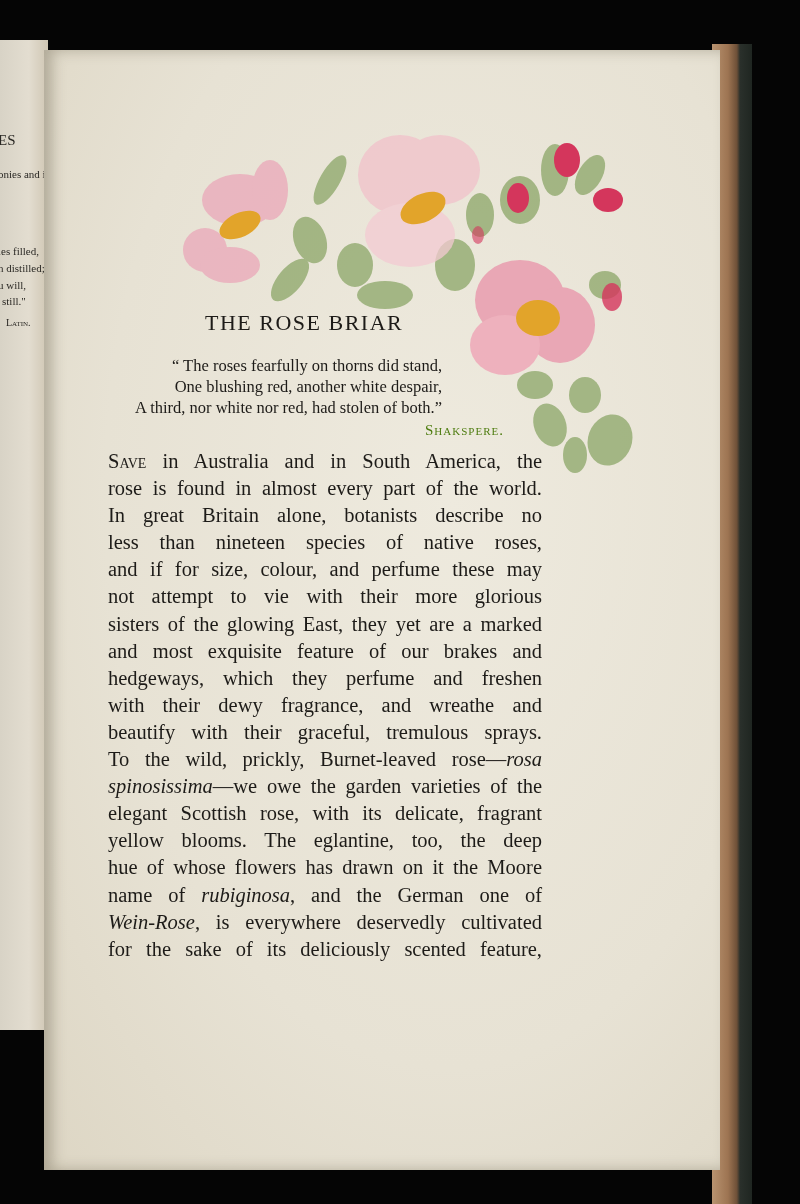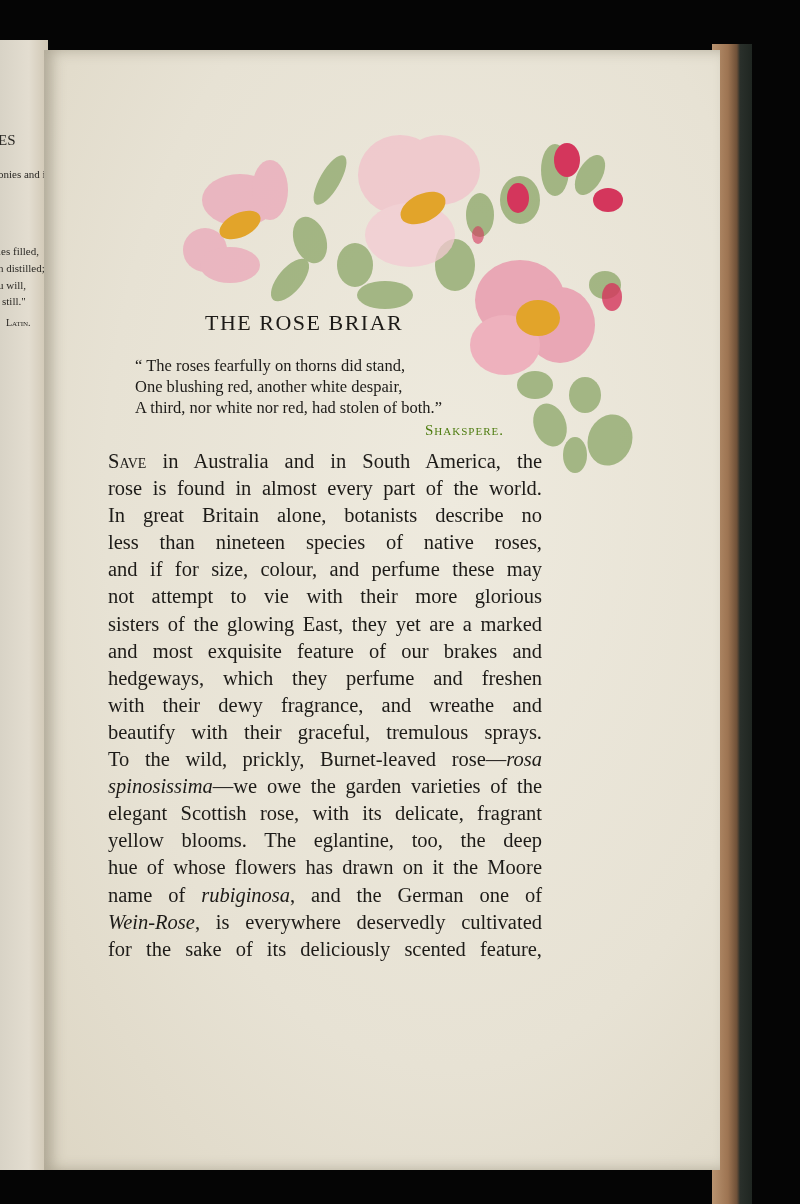--- a/index.html
+++ b/index.html
@@ -1,24 +1,24 @@
 <!DOCTYPE html>
 <html><head>
 <meta charset="utf-8">
 <style>
   html,body{margin:0;padding:0;}
   body{width:800px;height:1204px;background:#050505;position:relative;overflow:hidden;font-family:"Liberation Serif","DejaVu Serif",serif;}
-  .left-page{position:absolute;left:0;top:40px;width:48px;height:1130px;background:linear-gradient(90deg,#d8d3c6 0%,#e3ddd0 60%,#cfc6b3 100%);overflow:hidden;}
+  .left-page{position:absolute;left:0;top:40px;width:48px;height:990px;background:linear-gradient(90deg,#d8d3c6 0%,#e3ddd0 60%,#cfc6b3 100%);overflow:hidden;}
   .left-text{position:absolute;left:0;top:0;width:60px;color:#2a2824;font-size:11px;}
   .left-text span{position:absolute;white-space:nowrap;}
   .book-cover{position:absolute;left:712px;top:44px;width:40px;height:1160px;background:linear-gradient(90deg,#b89370 0%,#9d7452 40%,#6e5038 62%,#2a302b 70%,#1f2621 100%);}
   .page{position:absolute;left:44px;top:50px;width:676px;height:1120px;background:radial-gradient(ellipse at 60% 40%,#eeeade 0%,#e7e2d4 60%,#ddd6c4 100%);box-shadow:inset 8px 0 14px rgba(90,80,60,0.35);}
   .illustration{position:absolute;left:170px;top:120px;width:490px;height:370px;}
   .title{position:absolute;left:205px;top:310px;font-size:22px;letter-spacing:1.5px;color:#1d1b18;}
-  .epigraph{position:absolute;left:135px;top:355px;font-size:16.5px;line-height:21px;color:#1d1b18;}
+  .epigraph{position:absolute;left:135px;top:355px;font-size:16.5px;line-height:21px;color:#1d1b18;text-align:right;}
   .epigraph div{white-space:nowrap;}
   .attrib{position:absolute;left:425px;top:422px;font-size:15px;font-variant:small-caps;letter-spacing:1px;color:#4d7c0f;}
   .body-text{position:absolute;left:108px;top:448px;width:434px;font-size:20.5px;line-height:27.1px;color:#1d1b18;text-align:justify;}
   .line{display:block;white-space:nowrap;text-align:justify;text-align-last:justify;}
   .line.last{text-align-last:justify;}
   .sc{font-variant:small-caps;}
   i{font-style:italic;}
 </style>
 </head>
 <body>

